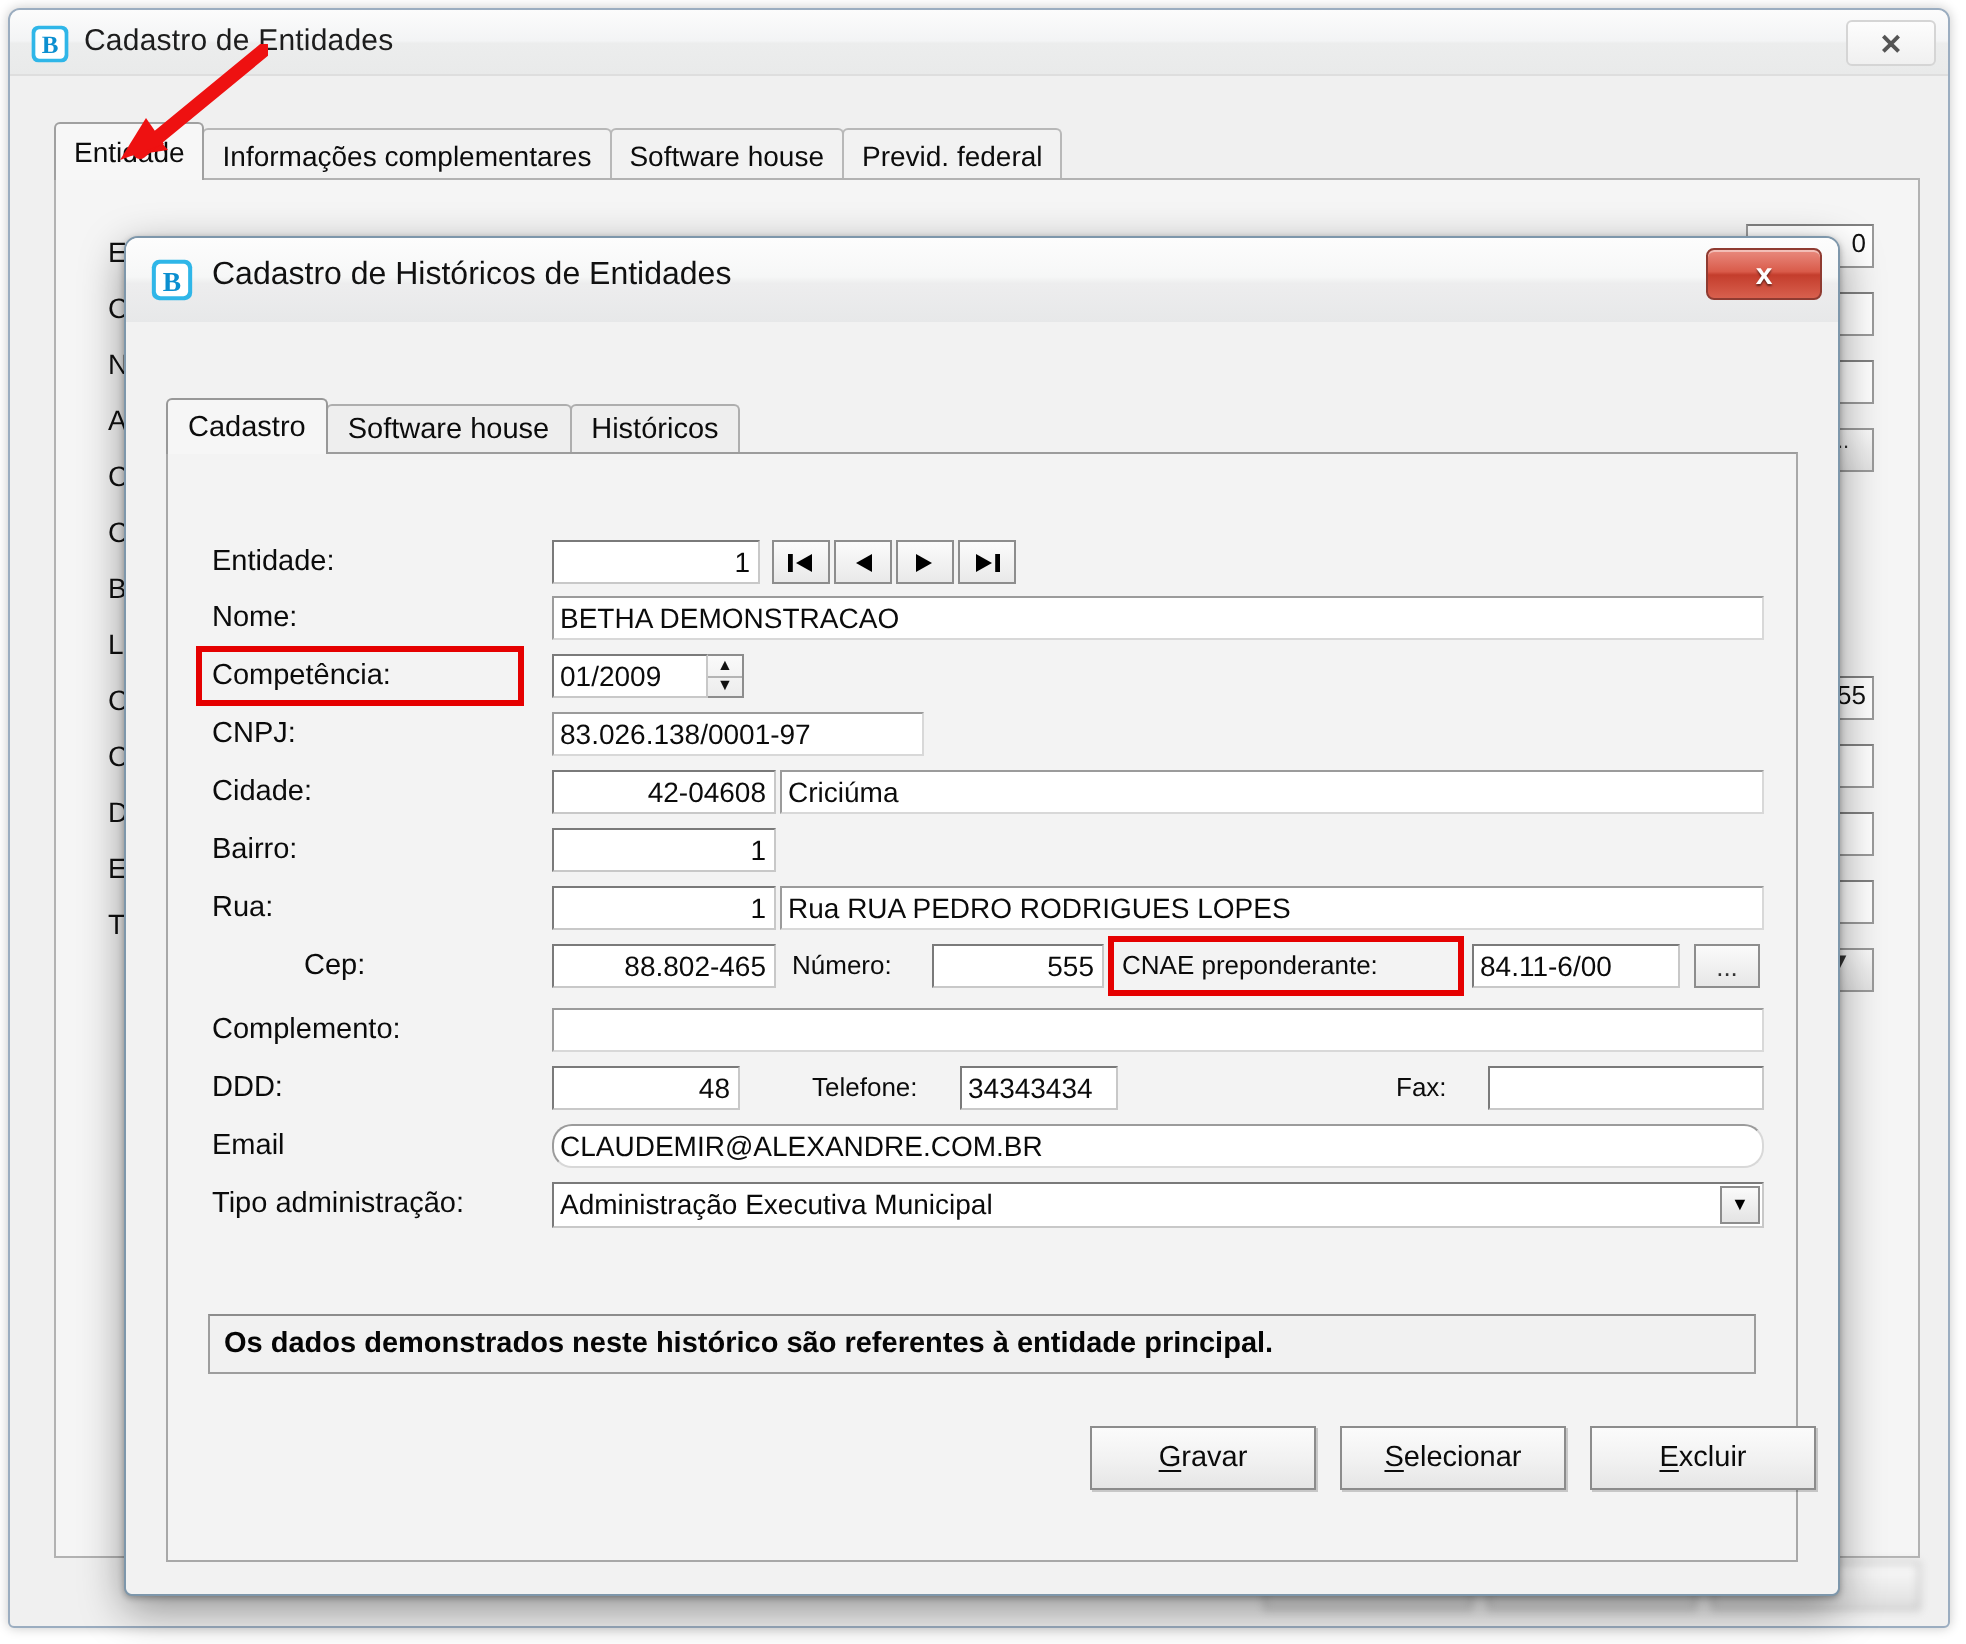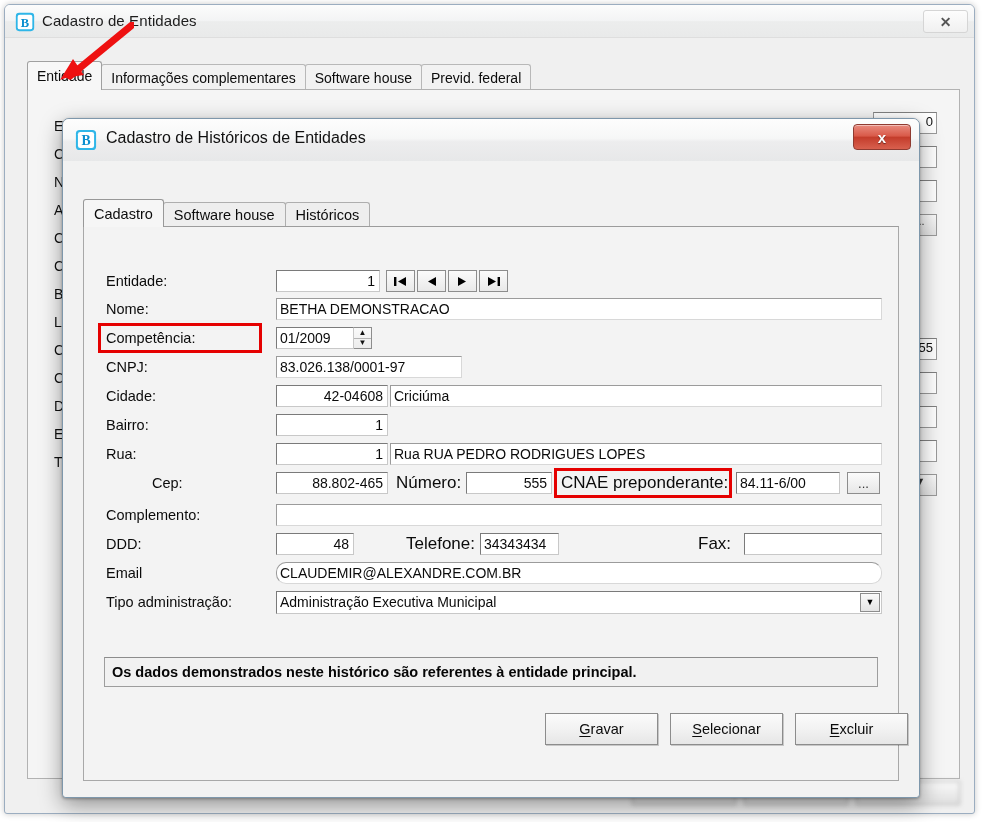--- a/index.html
+++ b/index.html
@@ -348,21 +348,21 @@
     right: 1px; top: 1px;
     width: 20px; height: 19px;
     background: linear-gradient(to bottom,#fafafa,#e4e4e4);
     border: 1px solid #8d8d8d;
     box-sizing: border-box;
     display: flex; align-items: center; justify-content: center;
     font-size: 9px; color: #000;
   }
   .inline-label {
     position: absolute;
-    font-size: 17px;
+    font-size: 13px;
     color: #0b0b0b;
     line-height: 22px;
     white-space: nowrap;
   }
 
   .redbox {
     position: absolute;
     border: 3px solid #e50000;
     box-sizing: border-box;
     pointer-events: none;
@@ -578,21 +578,21 @@
         <div class="inp num" style="left:382px; top:245px; width:86px;">555</div>
         <div class="inline-label" style="left:477px; top:245px;">CNAE preponderante:</div>
         <div class="inp" style="left:652px; top:245px; width:104px;">84.11-6/00</div>
         <div class="dotsbtn" style="left:763px; top:245px;">...</div>
         <div class="redbox" style="left:470px; top:241px; width:178px; height:30px;"></div>
 
         <div class="flabel" style="top:277px;">Complemento:</div>
         <div class="inp grayborder" style="left:192px; top:277px; width:606px;"></div>
 
         <div class="flabel" style="top:306px;">DDD:</div>
-        <div class="inp num" style="left:192px; top:306px; width:78px;">48</div>
+        <div class="inp num" style="left:192px; top:306px; width:94px;">48</div>
         <div class="inline-label" style="left:322px; top:306px;">Telefone:</div>
         <div class="inp" style="left:396px; top:306px; width:79px;">34343434</div>
         <div class="inline-label" style="left:614px; top:306px;">Fax:</div>
         <div class="inp" style="left:660px; top:306px; width:138px;"></div>
 
         <div class="flabel" style="top:335px;">Email</div>
         <div class="inp grayborder" style="left:192px; top:335px; width:606px;border-radius:10px;">CLAUDEMIR@ALEXANDRE.COM.BR</div>
 
         <div class="flabel" style="top:364px;">Tipo administração:</div>
         <div class="combo" style="left:192px; top:364px; width:606px;">

